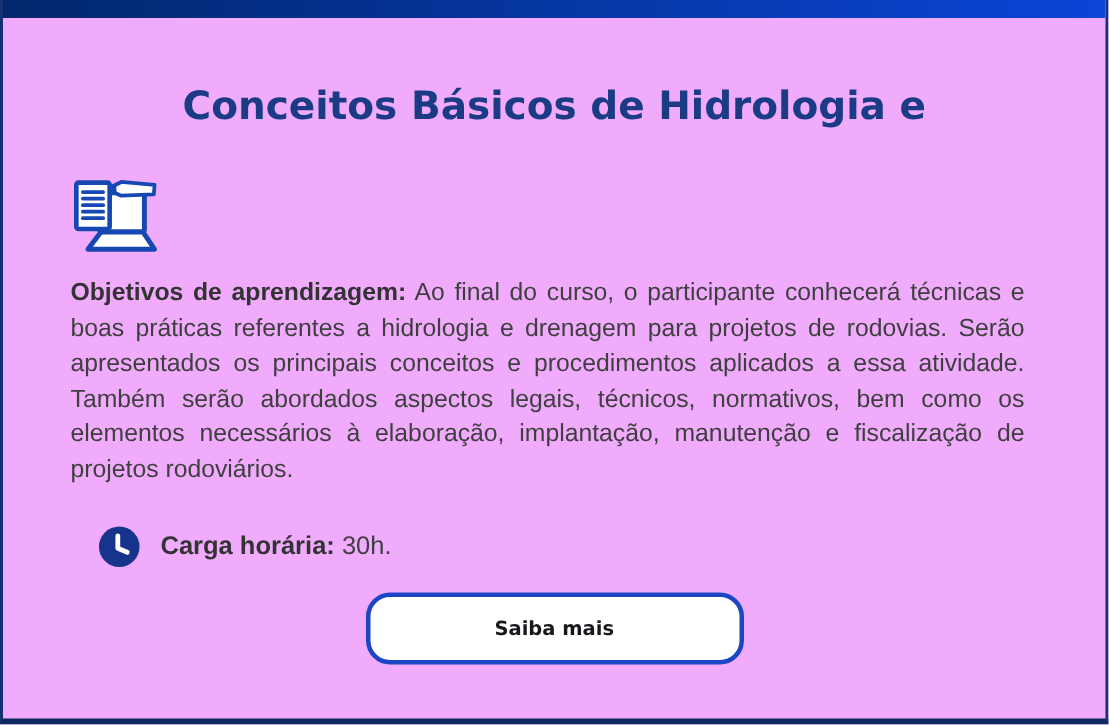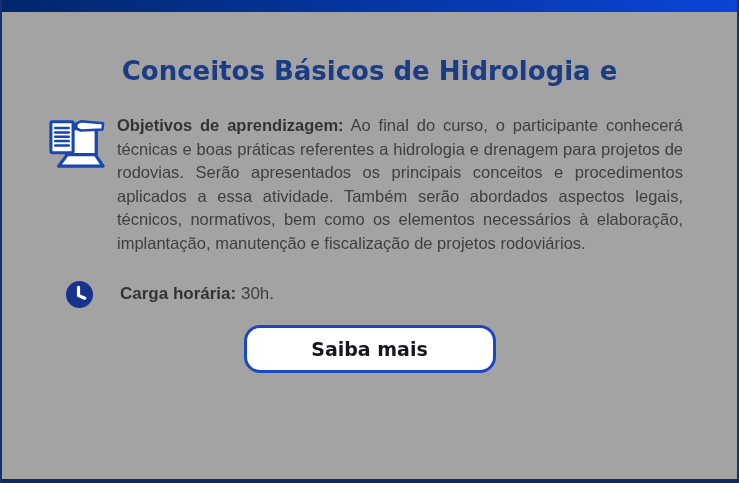--- a/index.html
+++ b/index.html
@@ -13,21 +13,21 @@
     --button-border:#1c46c4;
     --button-text:#17181c;
     --card-border:#15316f;
   }
   *{box-sizing:border-box;margin:0;padding:0}
   html,body{width:739px;height:483px;background:#ffffff;}
   body{font-family:"Liberation Sans", sans-serif;}
   .card{
     position:relative;
     width:739px;height:483px;
-    background:#a3a3a3;
+    background:#f0abfc;
     border-left:2px solid var(--card-border);
     border-right:2px solid var(--card-border);
     border-bottom:4px solid #0f2a63;
     overflow:hidden;
   }
   .topbar{
     height:12px;width:100%;
     background:linear-gradient(90deg,var(--topbar-left) 0%,var(--topbar-right) 100%);
   }
   .title{
@@ -40,57 +40,58 @@
     line-height:34px;
     letter-spacing:0px;
   }
   .title span{display:block;white-space:nowrap;}
   .objectives{
     display:flex;
     align-items:flex-start;
     margin-top:26px;
     padding:0 54px 0 45px;
     gap:12px;
+    flex-direction:column;
   }
   .objectives .icon-wrap{flex:0 0 58px;padding-top:2px;}
   .objectives p{
     color:var(--text-color);
     font-size:16.5px;
     line-height:23.5px;
     text-align:justify;
   }
   .objectives b{color:var(--label-color);}
   .details{
     margin-top:24px;
     padding-left:63px;
     display:flex;
     flex-direction:column;
     gap:10px;
   }
   .detail-row{
     display:flex;
     align-items:center;
-    gap:26px;
+    gap:13px;
     height:30px;
   }
   .detail-row .txt{
     font-size:17px;
     color:var(--text-color);
   }
   .detail-row .txt b{color:var(--label-color);}
   .cta{
     display:block;
     margin:16px auto 0;
     width:252px;height:48px;
     background:#ffffff;
     border:3px solid var(--button-border);
     border-radius:16px;
     font-family:"DejaVu Sans", sans-serif;
     font-weight:700;
-    font-size:19px;
+    font-size:13px;
     color:var(--button-text);
     cursor:pointer;
   }
   svg{display:block;}
 </style>
 </head>
 <body>
 
 <div class="card">
 

